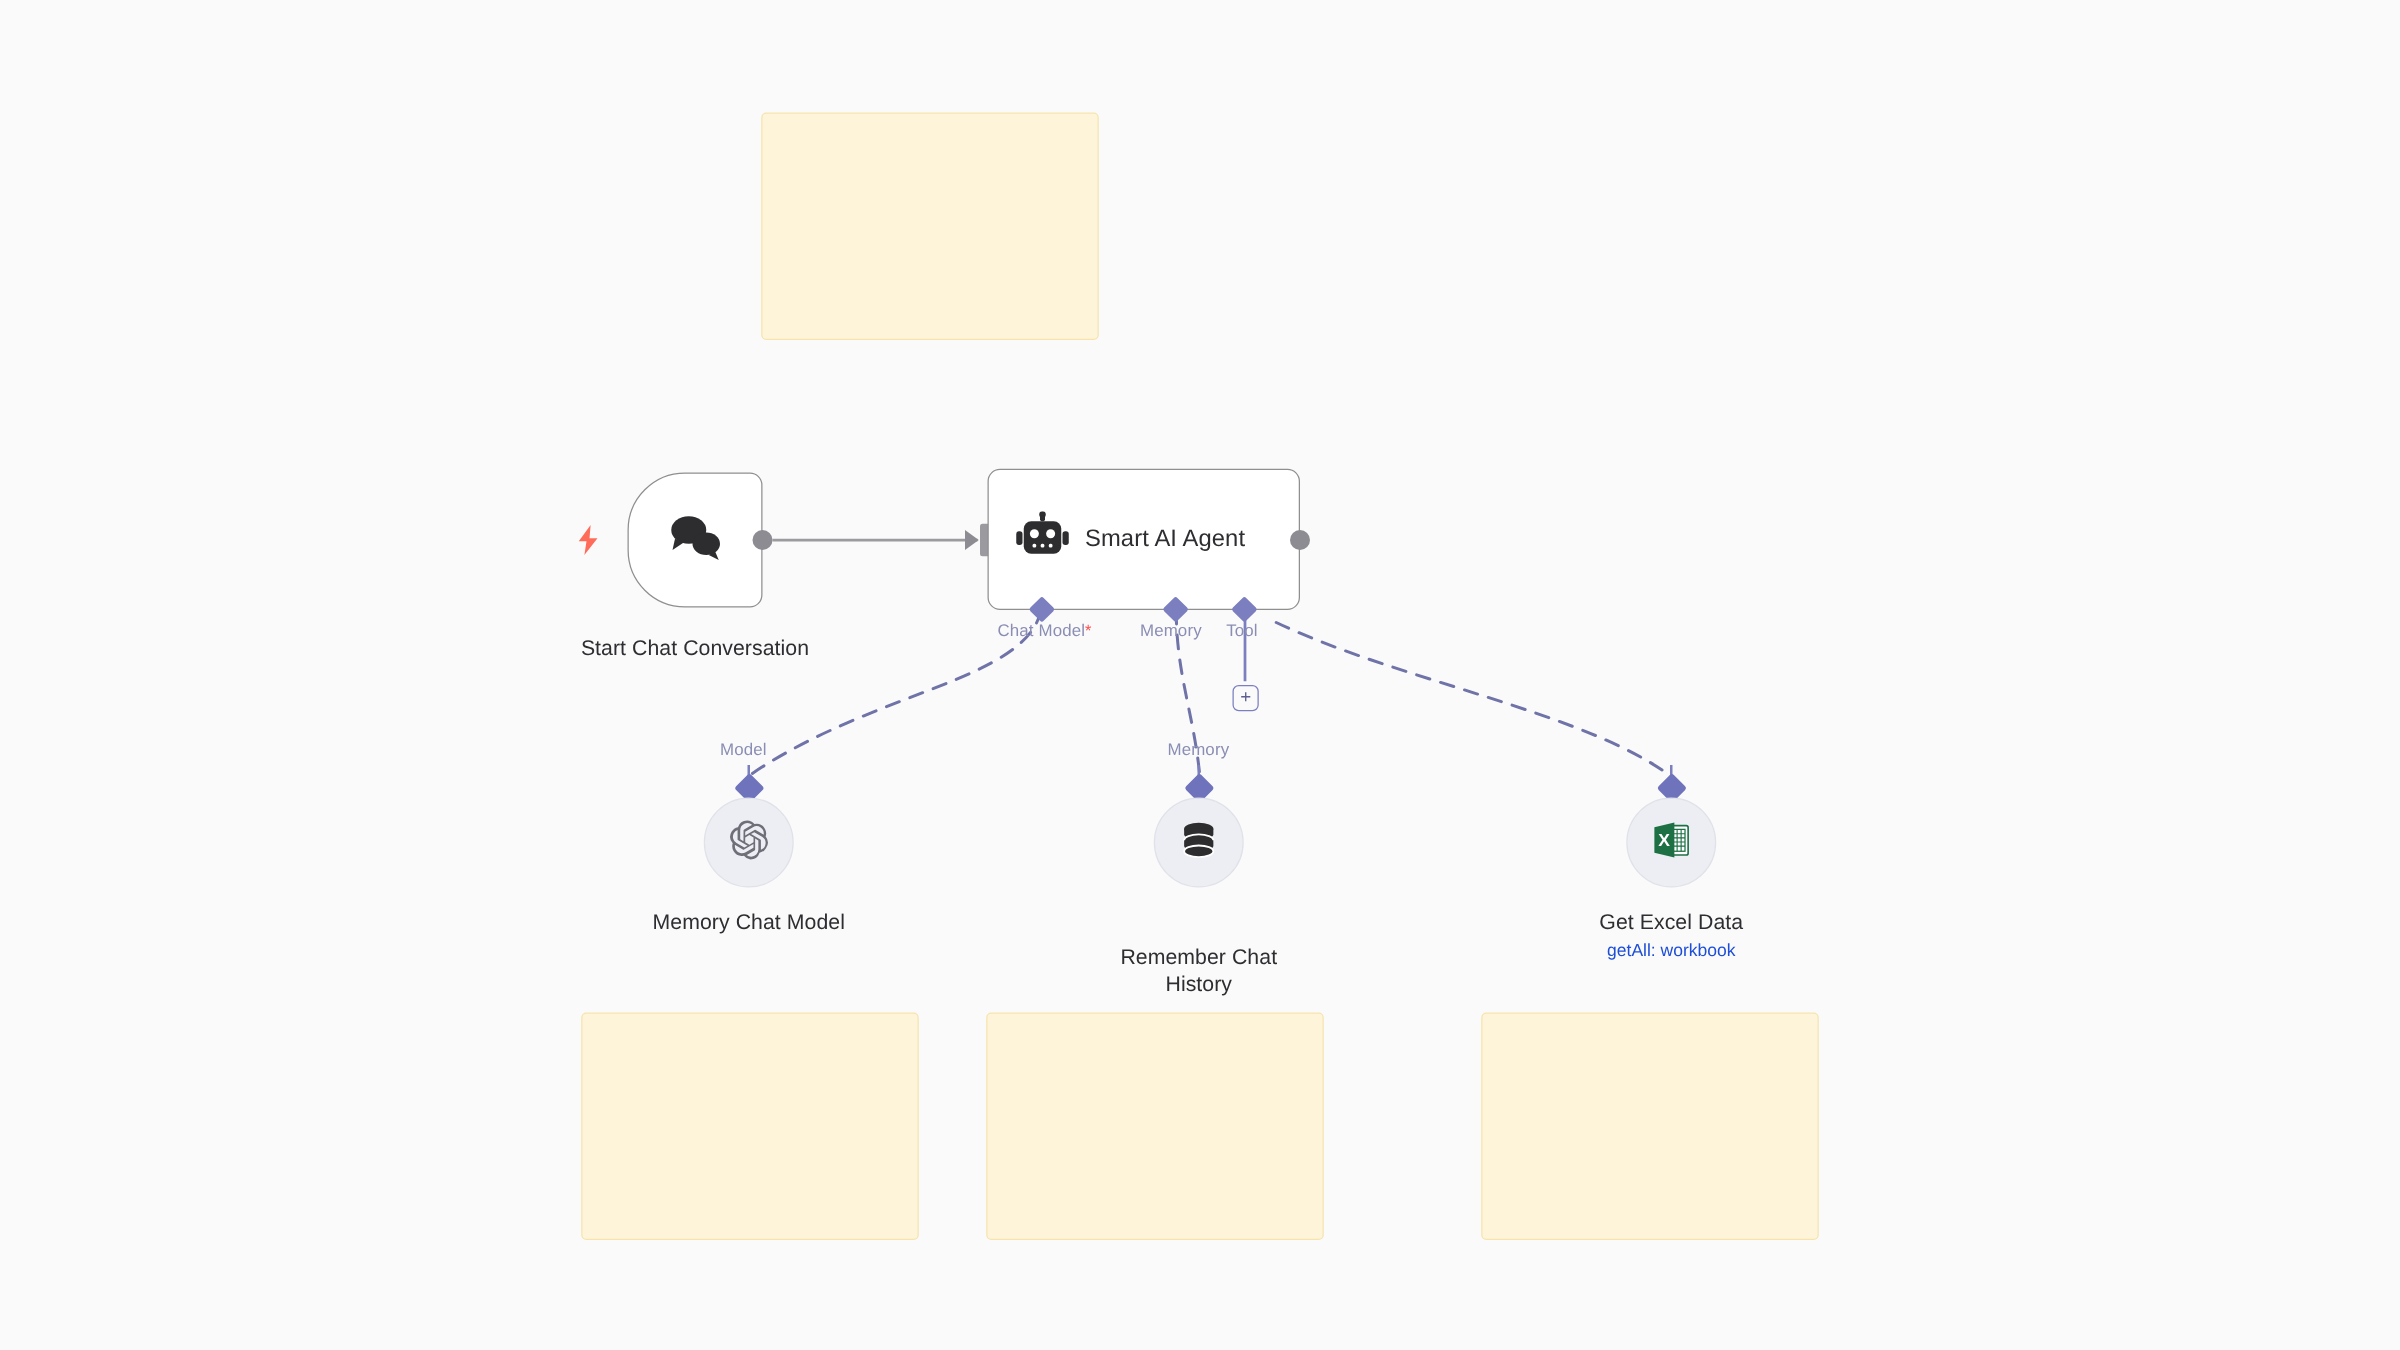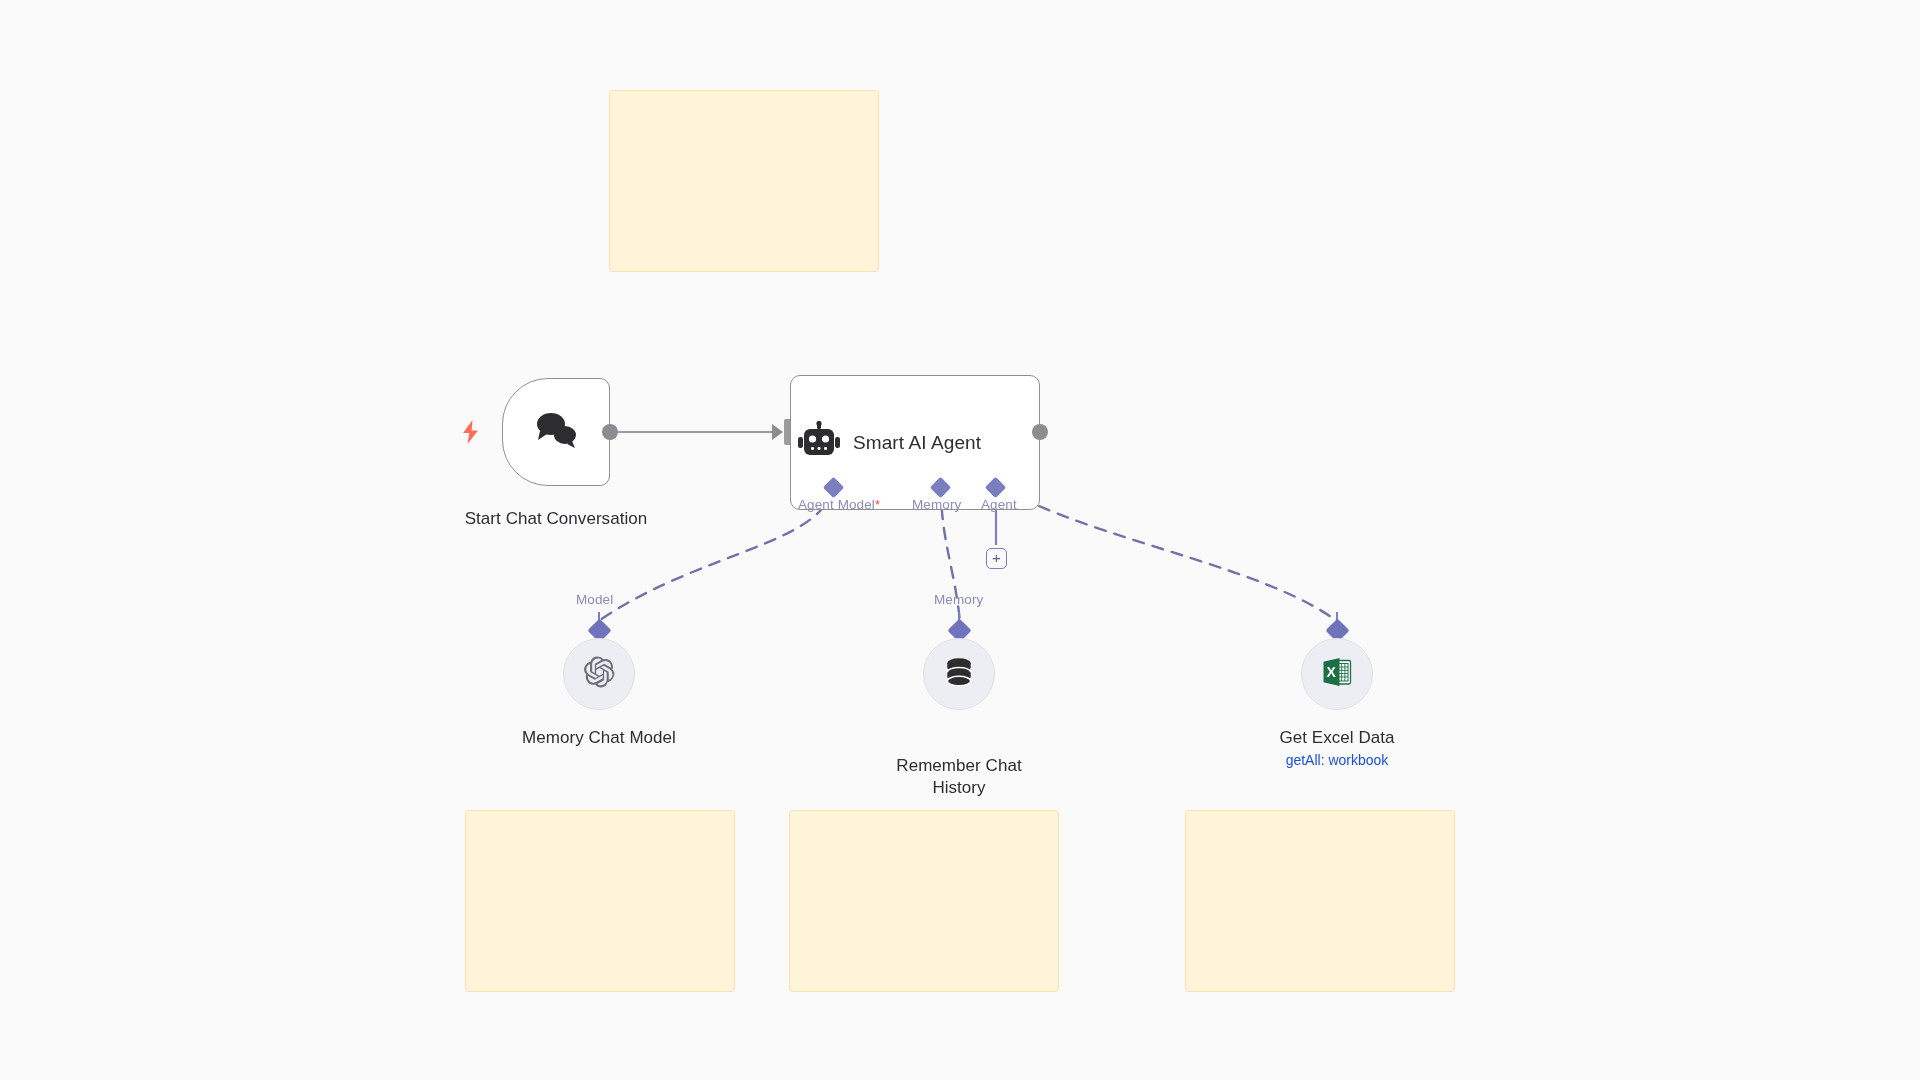--- a/index.html
+++ b/index.html
@@ -215,49 +215,49 @@
         <path d="M40 32 L43 39 L35 35 Z" fill="#2d2d2f"></path>
       </svg>
     </span>
   </div>
   <div class="port-circle" style="left:602px; top:424px;"></div>
   <div class="node-caption" style="left:406px; top:508px; width:300px;">Start Chat Conversation</div>
 
   <div class="port-arrow" style="left:772px; top:424px;"></div>
   <div class="port-input" style="left:784px; top:419px;"></div>
 
-  <div class="node-main" style="left:790px; top:375px; width:250px; height:135px; padding-left:6px;">
+  <div class="node-main" style="left:790px; top:375px; width:250px; height:113px; padding-left:21px;">
     <span class="icon-wrap">
       <svg width="44" height="40" viewBox="0 0 44 40" aria-hidden="true">
         <rect x="20" y="2" width="4" height="6" rx="1.6" fill="#2d2d2f"></rect>
         <circle cx="22" cy="2.5" r="2.6" fill="#2d2d2f"></circle>
         <rect x="7" y="8" width="30" height="26" rx="6" fill="#2d2d2f"></rect>
         <rect x="1" y="16" width="5" height="11" rx="2.2" fill="#2d2d2f"></rect>
         <rect x="38" y="16" width="5" height="11" rx="2.2" fill="#2d2d2f"></rect>
         <circle cx="15.5" cy="18" r="3.6" fill="#ffffff"></circle>
         <circle cx="28.5" cy="18" r="3.6" fill="#ffffff"></circle>
         <rect x="14" y="26" width="3" height="3" rx="1.2" fill="#ffffff"></rect>
         <rect x="20.5" y="26" width="3" height="3" rx="1.2" fill="#ffffff"></rect>
         <rect x="27" y="26" width="3" height="3" rx="1.2" fill="#ffffff"></rect>
       </svg>
     </span>
     <span class="node-title-inline">Smart AI Agent</span>
   </div>
   <div class="port-circle" style="left:1032px; top:424px;"></div>
 
   <div class="port-diamond" style="left:826px; top:480px;"></div>
   <div class="port-label" style="left:798px; top:497px;">
-    <span>Agent Model</span><span class="req-star">*</span>
+    <span>Chat Model</span><span class="req-star">*</span>
   </div>
 
   <div class="port-diamond" style="left:933px; top:480px;"></div>
   <div class="port-label" style="left:912px; top:497px;">Memory</div>
 
   <div class="port-diamond" style="left:988px; top:480px;"></div>
-  <div class="port-label" style="left:981px; top:497px;">Agent</div>
+  <div class="port-label" style="left:981px; top:497px;">Tool</div>
 
   <div class="plus-btn" style="left:986px; top:548px;">+</div>
 
   <div class="port-label" style="left:576px; top:592px;">Model</div>
   <div class="port-diamond sub" style="left:591px; top:622px;"></div>
   <div class="node-round" style="left:563px; top:638px;">
     <span class="icon-wrap">
       <svg width="34" height="34" viewBox="0 0 24 24" aria-hidden="true">
         <path d="M21.55 10.02a5.4 5.4 0 0 0-.46-4.44 5.47 5.47 0 0 0-5.89-2.62A5.42 5.42 0 0 0 11.12 1 5.47 5.47 0 0 0 5.9 4.78a5.4 5.4 0 0 0-3.62 2.62 5.47 5.47 0 0 0 .67 6.42 5.4 5.4 0 0 0 .46 4.44 5.47 5.47 0 0 0 5.89 2.62A5.4 5.4 0 0 0 12.88 23a5.47 5.47 0 0 0 5.22-3.79 5.4 5.4 0 0 0 3.62-2.62 5.47 5.47 0 0 0-.17-6.57Zm-8.15 11.4a4.06 4.06 0 0 1-2.6-.94l.13-.07 4.32-2.49a.7.7 0 0 0 .35-.61v-6.09l1.83 1.05v5.03a4.08 4.08 0 0 1-4.03 4.12ZM4.71 17.5a4.05 4.05 0 0 1-.49-2.73l.13.08 4.32 2.49a.7.7 0 0 0 .71 0l5.27-3.04v2.11l-4.37 2.52a4.08 4.08 0 0 1-5.57-1.43ZM3.57 8.2a4.06 4.06 0 0 1 2.12-1.78v5.12a.7.7 0 0 0 .35.61l5.27 3.04-1.83 1.05L5.1 13.7A4.08 4.08 0 0 1 3.57 8.2Zm15 3.48-5.27-3.05 1.83-1.05 4.37 2.53a4.07 4.07 0 0 1-.63 7.34v-5.12a.7.7 0 0 0-.3-.65Zm1.82-2.74-.13-.08-4.31-2.51a.7.7 0 0 0-.71 0L10 9.4V7.28l4.37-2.52a4.07 4.07 0 0 1 6.05 4.21ZM9 12.7 7.18 11.6V6.58a4.07 4.07 0 0 1 6.68-3.13l-.13.07-4.32 2.49a.7.7 0 0 0-.35.61l-.05 6.07Zm1-2.13L12.35 9.2l2.35 1.36v2.72l-2.35 1.36-2.35-1.36Z" fill="#6e6f78"></path>
       </svg>

